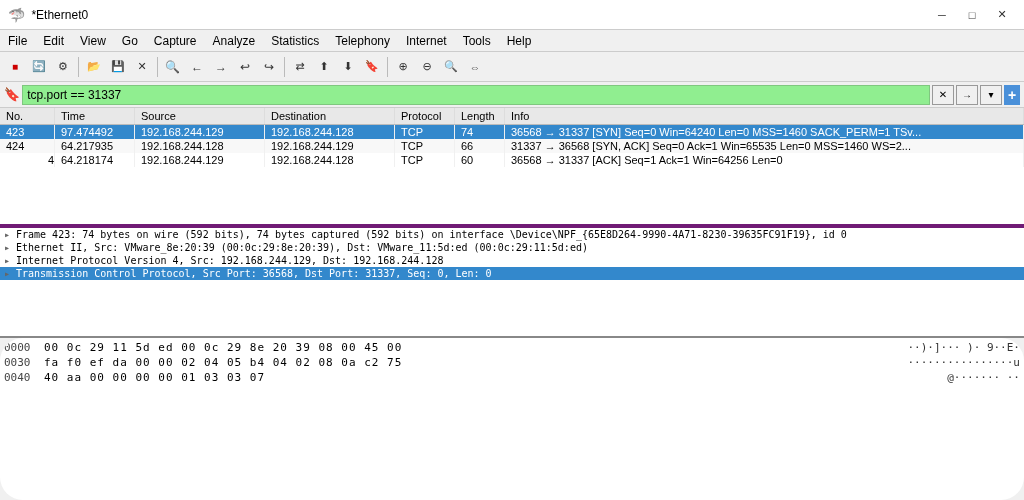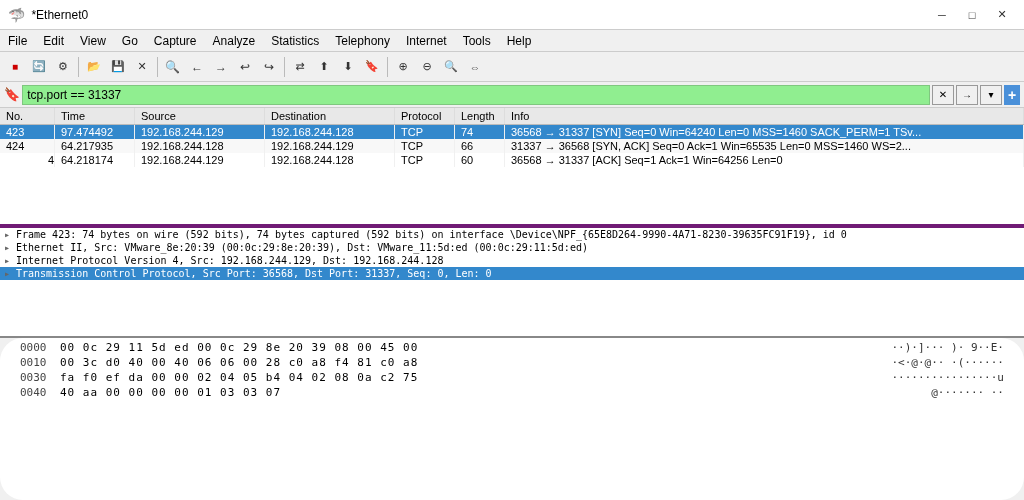--- a/index.html
+++ b/index.html
@@ -49,21 +49,21 @@
     .col-info { width: auto; }
 
     
     .packet-details { height: 110px; background: #fff; border-bottom: 2px solid #888; overflow: auto; font-size: 11px; font-family: monospace; }
     .detail-row { display: flex; align-items: center; padding: 1px 4px; cursor: pointer; white-space: nowrap; }
     .detail-row.selected { background: #3388cc; color: #fff; }
     .detail-arrow { width: 12px; color: #666; font-size: 10px; }
     .detail-text { font-size: 10px; }
 
     
-    .hex-dump { flex: 1; background: #fff; overflow: auto; font-size: 11px; font-family: monospace; padding: 2px 20px; border-radius: 23px; }
+    .hex-dump { flex: 1; background: #fff; overflow: auto; font-size: 11px; font-family: monospace; padding: 2px 4px; border-radius: 23px; }
     .hex-row { display: flex; gap: 8px; padding: 1px 0; white-space: nowrap; }
     .hex-offset { color: #444; width: 32px; }
     .hex-bytes { color: #000; flex: 1; letter-spacing: 1px; }
     .hex-ascii { color: #333; }
   </style>
 </head>
 <body>
 
 <div class="titlebar">
   <div class="titlebar-left">
@@ -254,25 +254,20 @@
   </div>
 
   <div class="hex-dump">
     <div id="hex-rows">
         <div class="hex-row">
           <span class="hex-offset">0000</span>
           <span class="hex-bytes">00 0c 29 11 5d ed 00 0c  29 8e 20 39 08 00 45 00</span>
           <span class="hex-ascii">··)·]···  )· 9··E·</span>
         </div>
         <div class="hex-row">
-          <span class="hex-offset">0010</span>
-          <span class="hex-bytes">00 3c d0 40 00 40 06 06  00 28 c0 a8 f4 81 c0 a8</span>
-          <span class="hex-ascii">·&lt;·@·@··  ·(······</span>
-        </div>
-        <div class="hex-row">
           <span class="hex-offset">0030</span>
           <span class="hex-bytes">fa f0 ef da 00 00 02 04  05 b4 04 02 08 0a c2 75</span>
           <span class="hex-ascii">················u</span>
         </div>
         <div class="hex-row">
           <span class="hex-offset">0040</span>
           <span class="hex-bytes">40 aa 00 00 00 00 01 03  03 07</span>
           <span class="hex-ascii">@·······  ··</span>
         </div>
       </div>

